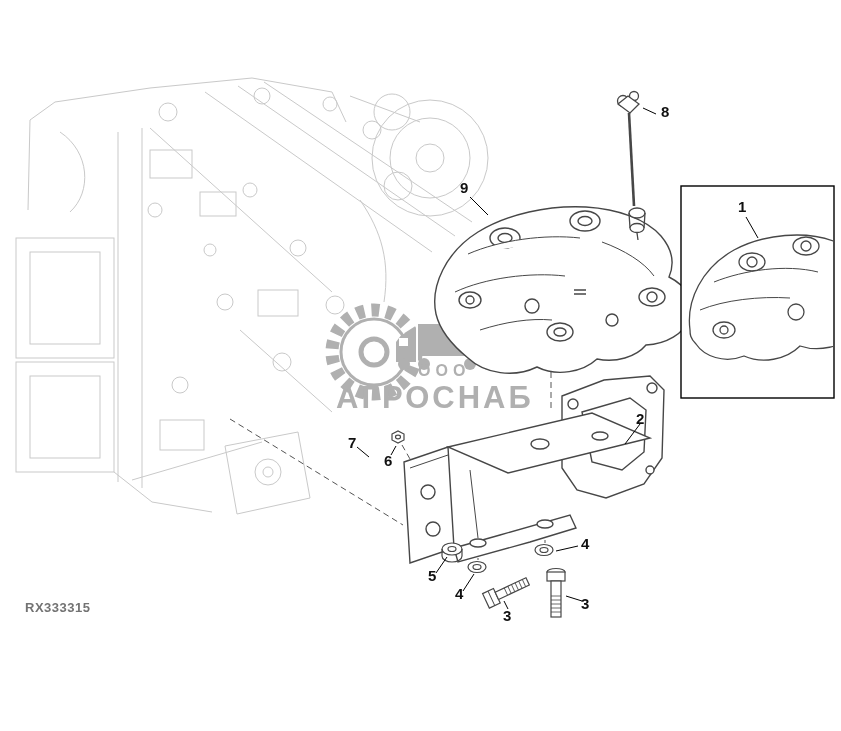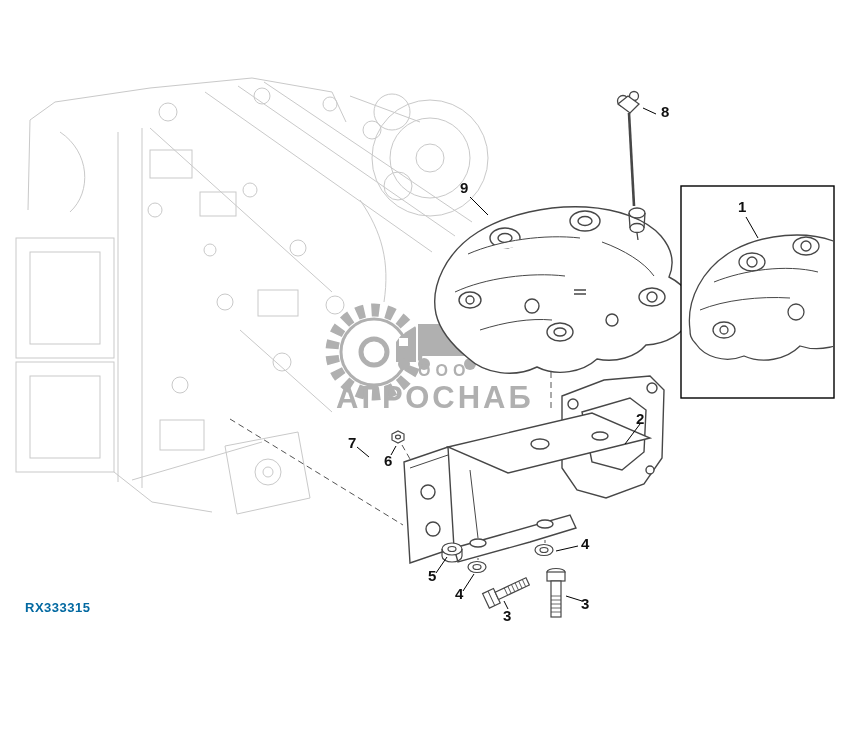--- a/index.html
+++ b/index.html
@@ -14,21 +14,21 @@
   .callout{
     position:absolute;
     font:700 15px "Liberation Sans",sans-serif;
     color:#101010;
     line-height:1;
   }
   .ref-label{
     position:absolute;
     left:25px;top:600px;
     font:700 13px "Liberation Sans",sans-serif;
-    color:#0369a1;
+    color:#737373;
     letter-spacing:.5px;
   }
   .wm-small{font:600 16px "Liberation Sans",sans-serif;letter-spacing:5px;}
   .wm-big{font:700 31px "Liberation Sans",sans-serif;letter-spacing:3px;}
 </style>
 </head>
 <body>
 
 <div class="canvas">
 

